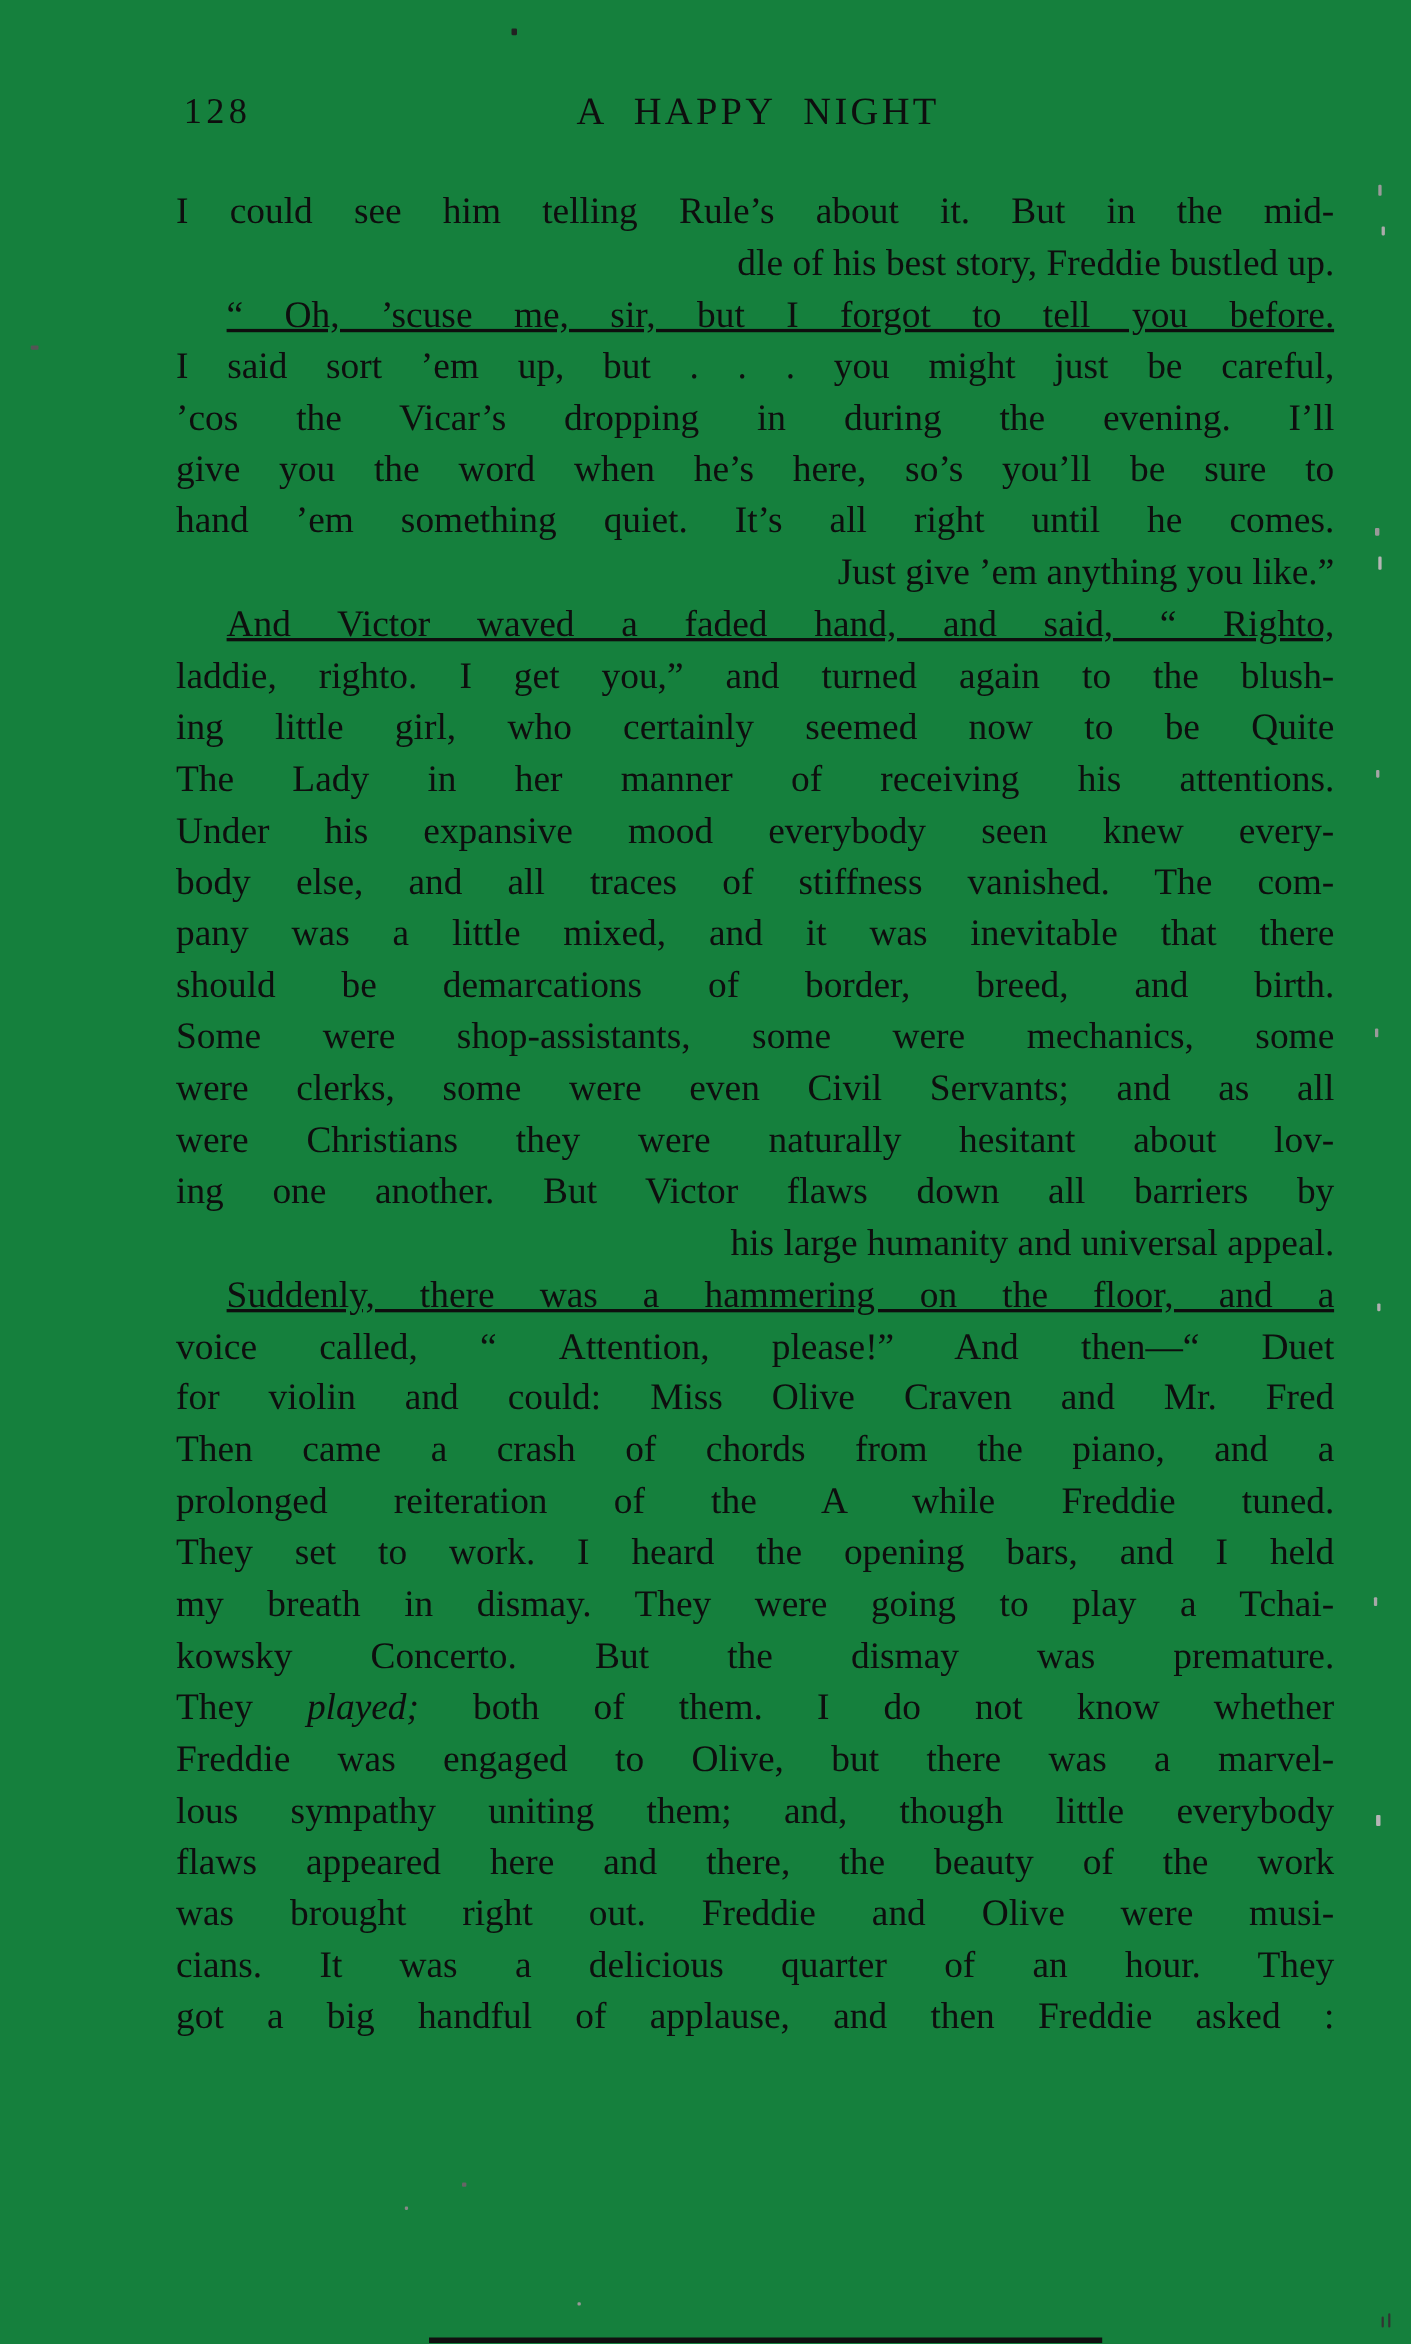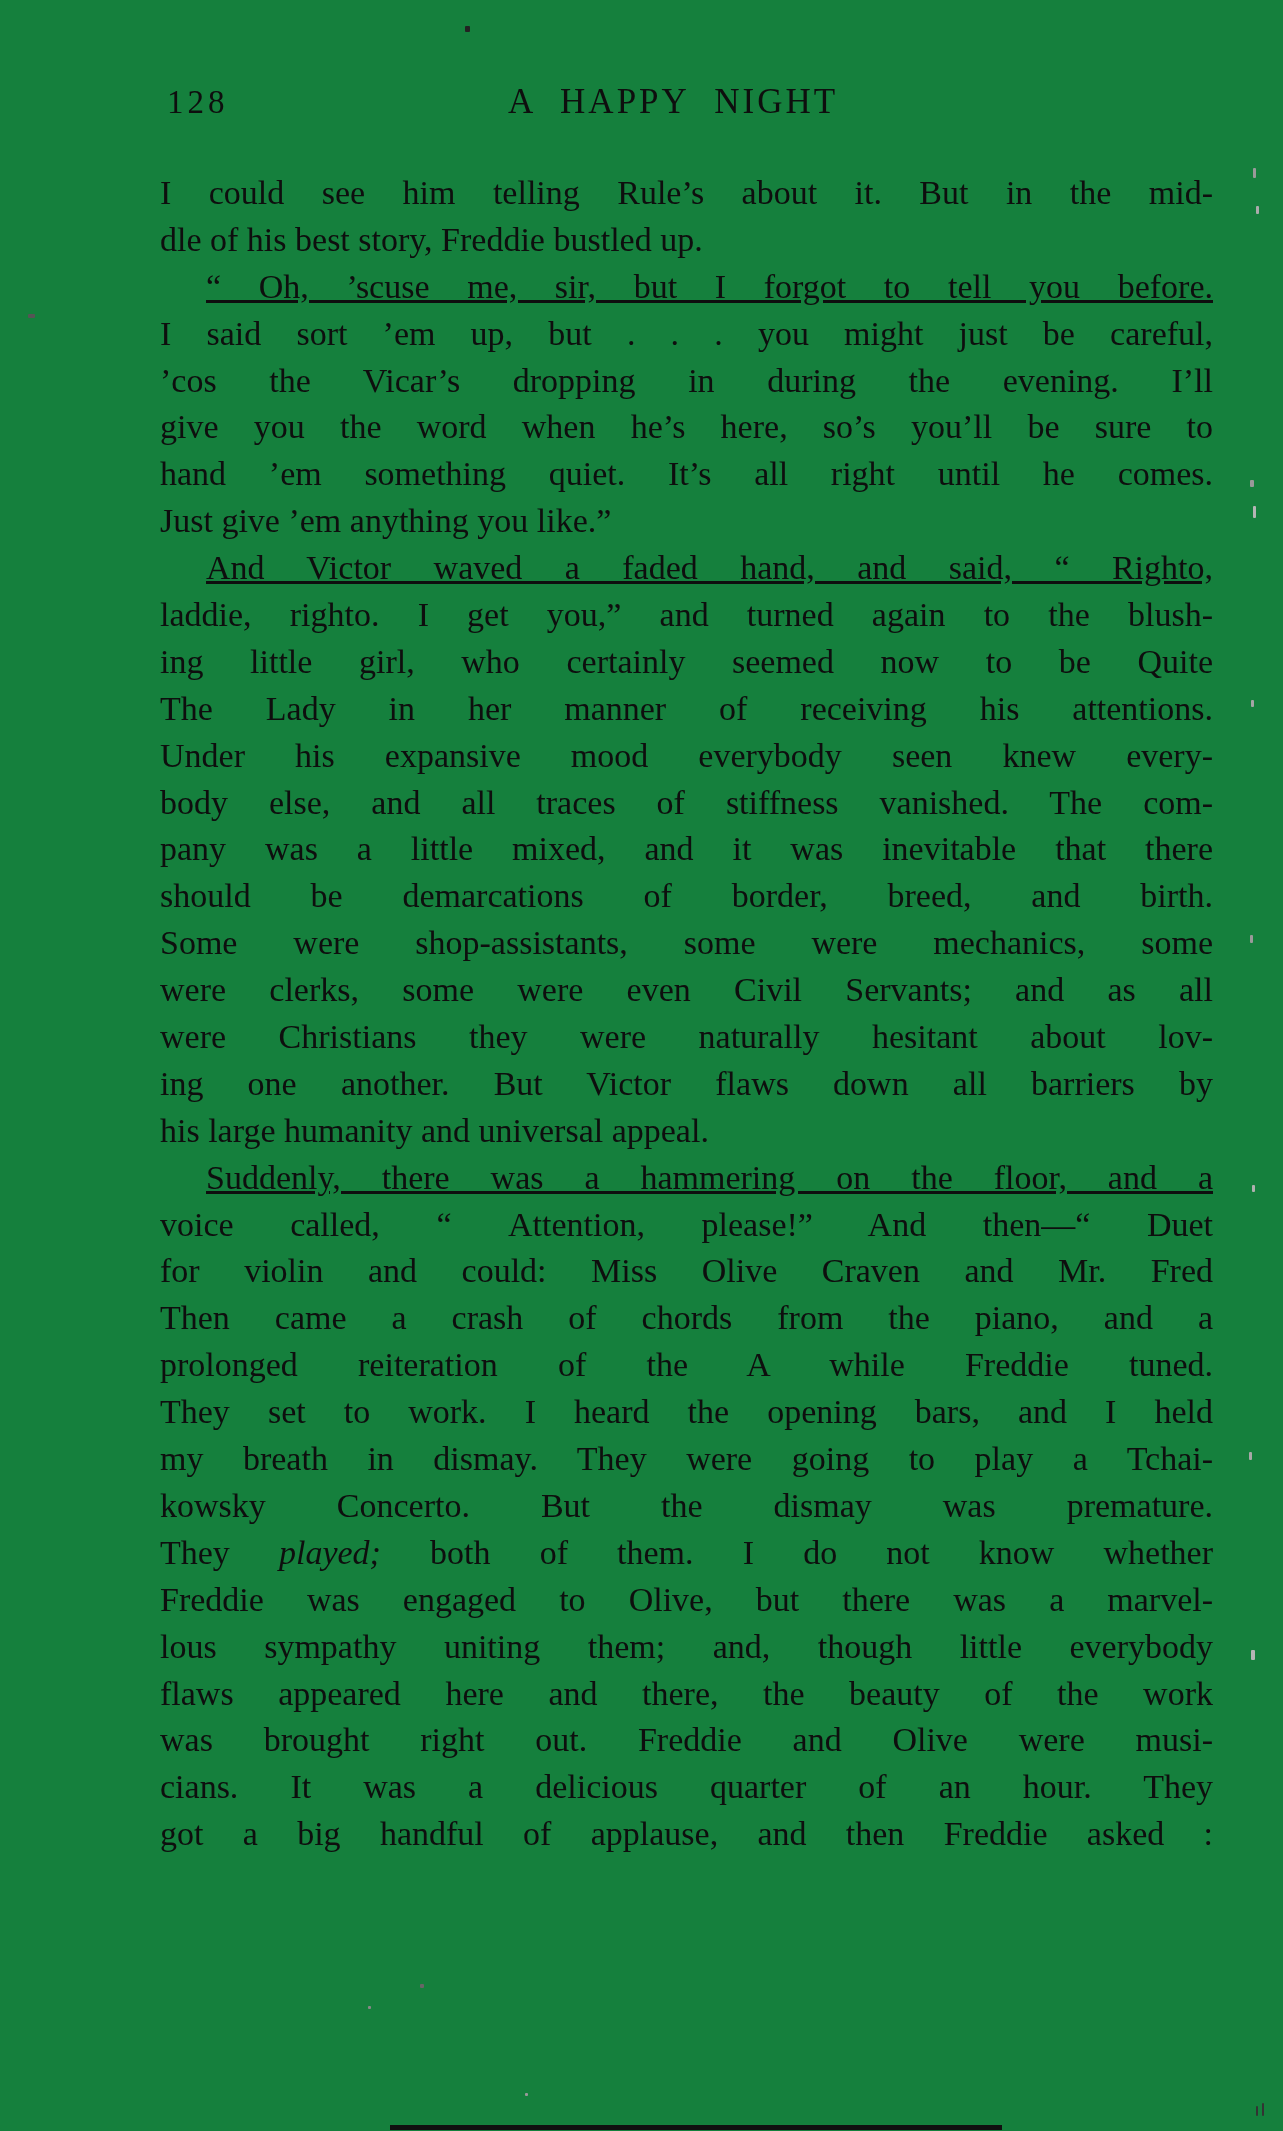--- a/index.html
+++ b/index.html
@@ -9,34 +9,34 @@
     background:#15803d;
     overflow:hidden;
     font-family:"Liberation Serif","DejaVu Serif",serif;
     color:#0e0e0e;
   }
   .pagenum{
     position:absolute;left:167px;top:84px;
     font-size:33px;letter-spacing:4px;
   }
   .running-title{
-    position:absolute;left:508px;top:82px;
+    position:absolute;left:524px;top:82px;
     font-size:35px;letter-spacing:3px;word-spacing:14px;
     white-space:nowrap;
   }
   .textblock{
     position:absolute;left:160px;top:170px;width:1053px;
     font-size:34px;
   }
   .line{
     height:46.9px;line-height:46.9px;overflow:hidden;
     text-align:justify;white-space:normal;
   }
   .line::after{content:"";display:inline-block;width:100%;height:0;}
-  .line.last{text-align:left;}
+  .line.last{text-align:right;}
   .line.last::after{content:none;}
   .line.ind{text-indent:46px;text-decoration:underline;}
   .line em{}
   .speck{position:absolute;background:#777;border-radius:1px;}
   .artifact-bar{position:absolute;left:390px;top:2125px;width:612px;height:5px;background:#101010;}
 </style>
 </head>
 <body>
 
 <div class="canvas">

